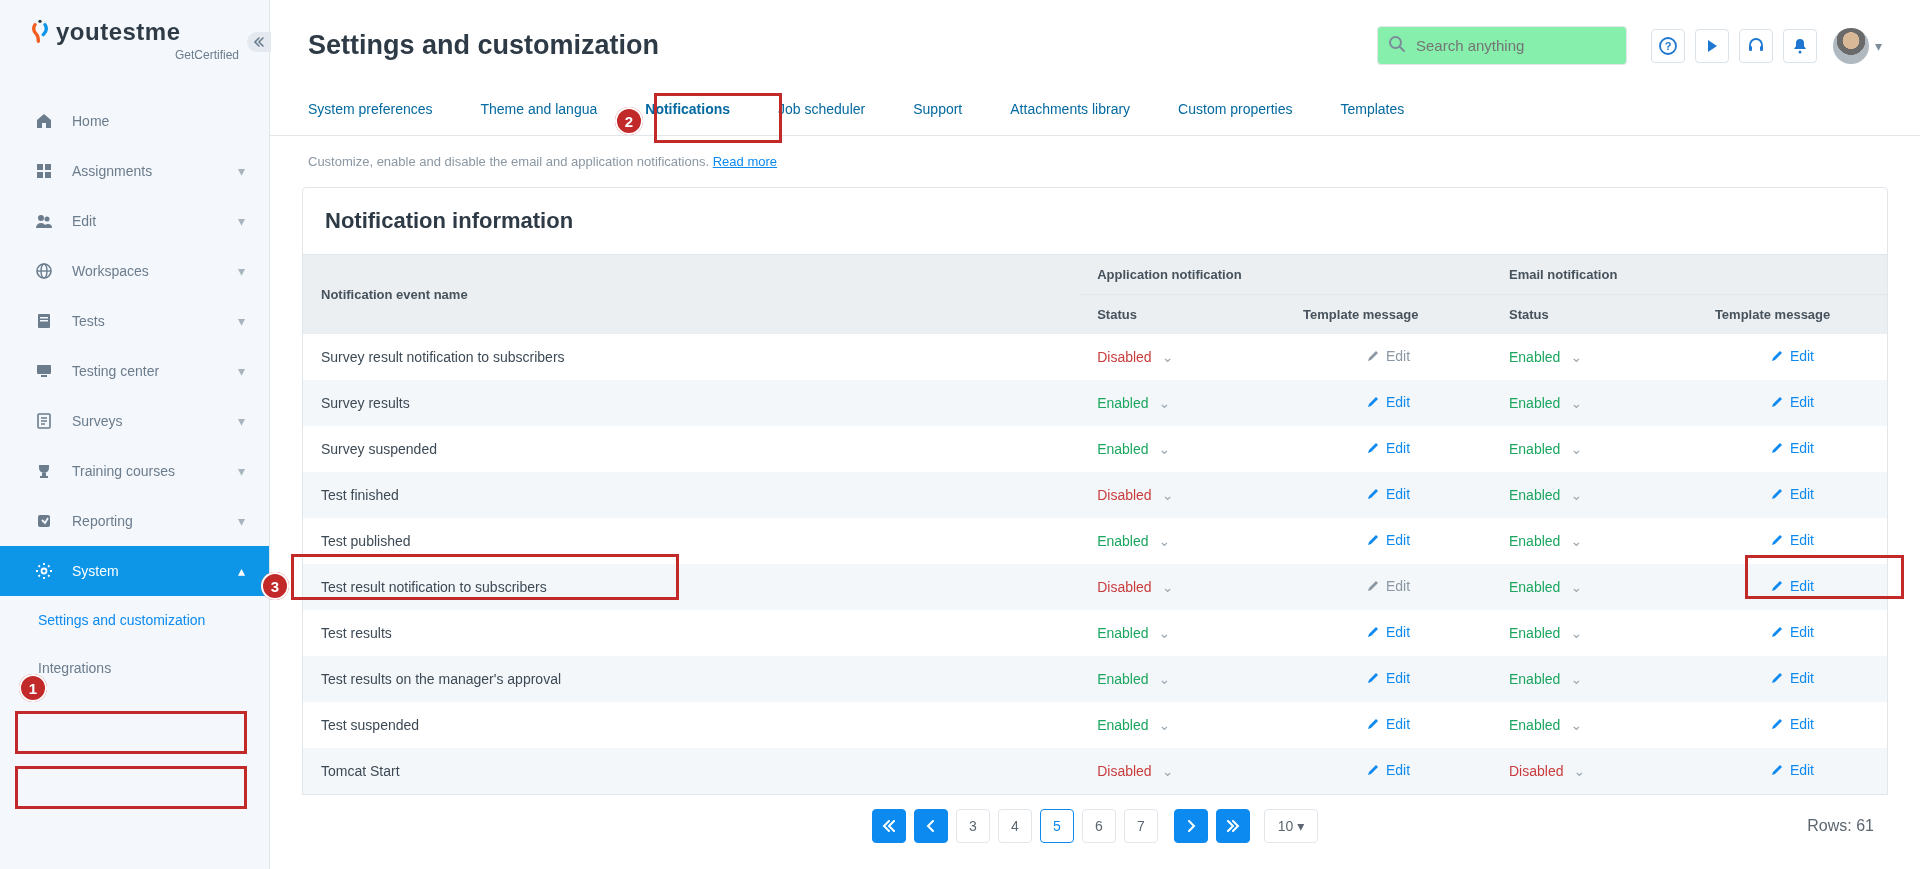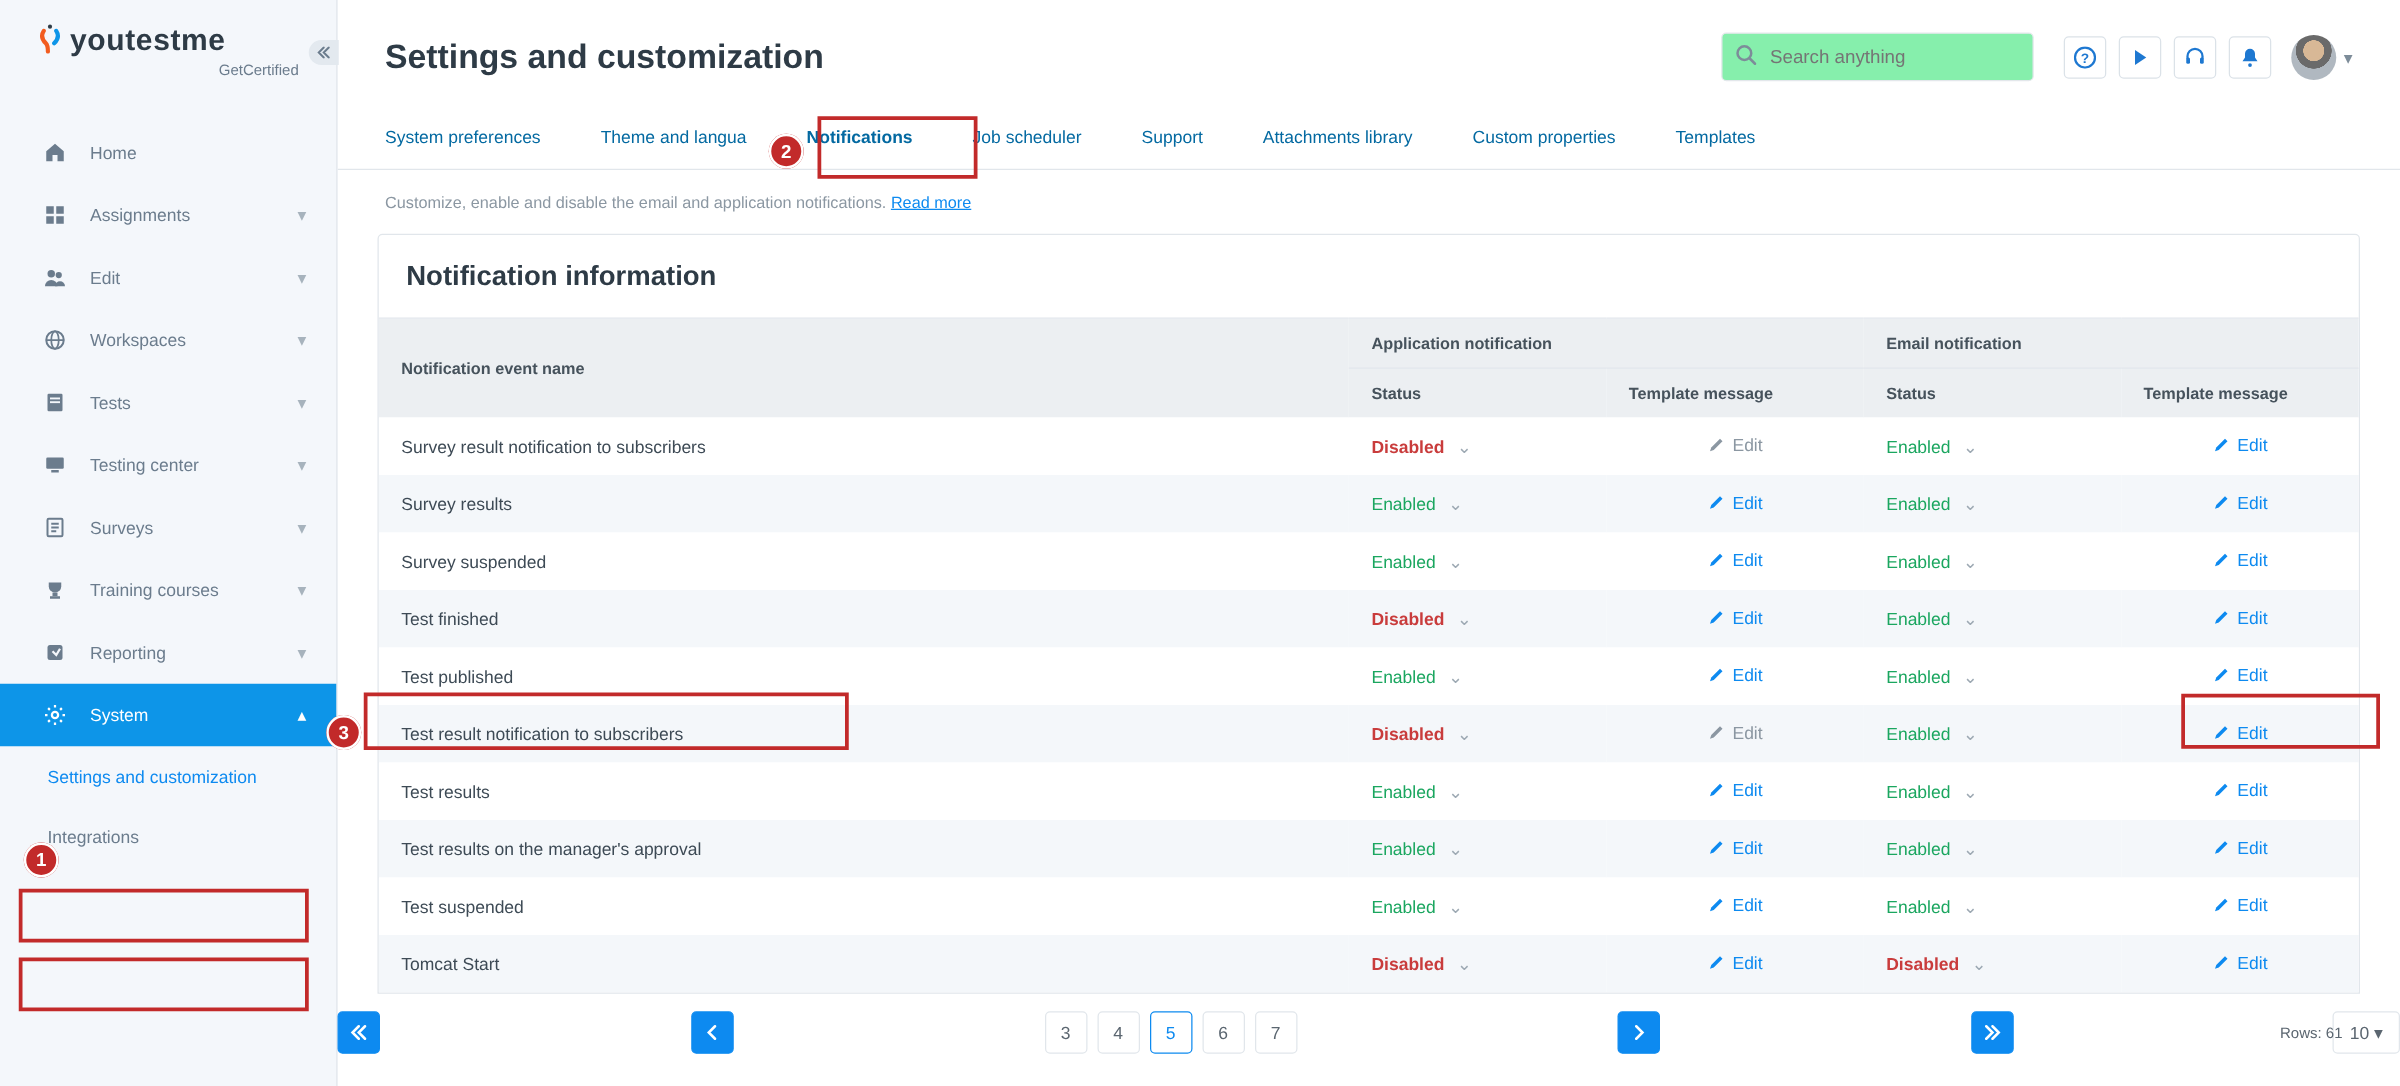--- a/index.html
+++ b/index.html
@@ -49,29 +49,29 @@
   .panel{margin:0 32px;border:1px solid var(--border);border-radius:4px 4px 0 0;overflow:hidden}
   .panel h2{margin:0;padding:20px 22px;font-size:22px;font-weight:600}
   table{width:100%;border-collapse:collapse}
   thead th{background:#eceff2;text-align:left;font-weight:600;font-size:13px;color:#46525c;padding:12px 18px;border-top:1px solid var(--border)}
   thead tr:first-child th{border-bottom:0}
   thead th.sub{background:#eceff2;font-weight:600}
   tbody td{padding:14px 18px;font-size:14px;color:#3d4a55}
   tbody tr:nth-child(odd){background:#fff}
   tbody tr:nth-child(even){background:#f4f7fa}
   .status-enabled{color:var(--enabled);font-weight:500}
-  .status-disabled{color:var(--disabled);font-weight:700}
+  .status-disabled{color:var(--disabled);font-weight:400}
   .edit-link{color:var(--link);display:inline-flex;align-items:center;gap:6px}
   .edit-link.muted{color:#8b97a2}
   .chev-sm{color:#9da9b3;margin-left:10px}
-  .pager{display:flex;align-items:center;justify-content:space-between;gap:8px;padding:14px 0;position:relative}
+  .pager{display:flex;align-items:center;justify-content:center;gap:8px;padding:14px 0;position:relative}
   .pg-btn{min-width:34px;height:34px;border:1px solid var(--border);border-radius:4px;display:inline-flex;align-items:center;justify-content:center;color:#5b6670;background:#fff;font-size:14px}
   .pg-btn.fill{background:var(--link);color:#fff;border-color:var(--link)}
   .pg-btn.active{border-color:var(--link);color:var(--link)}
-  .rows-info{position:absolute;right:46px;color:#5b6670;font-size:12px}
+  .rows-info{position:absolute;right:46px;color:#5b6670;font-size:16px}
   
   .annot{position:absolute;border:3px solid var(--red-annot);pointer-events:none}
   .annot-badge{position:absolute;width:28px;height:28px;border-radius:50%;background:var(--red-annot);color:#fff;font-weight:700;display:flex;align-items:center;justify-content:center;font-size:15px;box-shadow:0 0 0 2px #fff inset}
   svg{display:block}
 </style>
 </head>
 <body>
 
 <div class="app">
   <aside class="sidebar">

